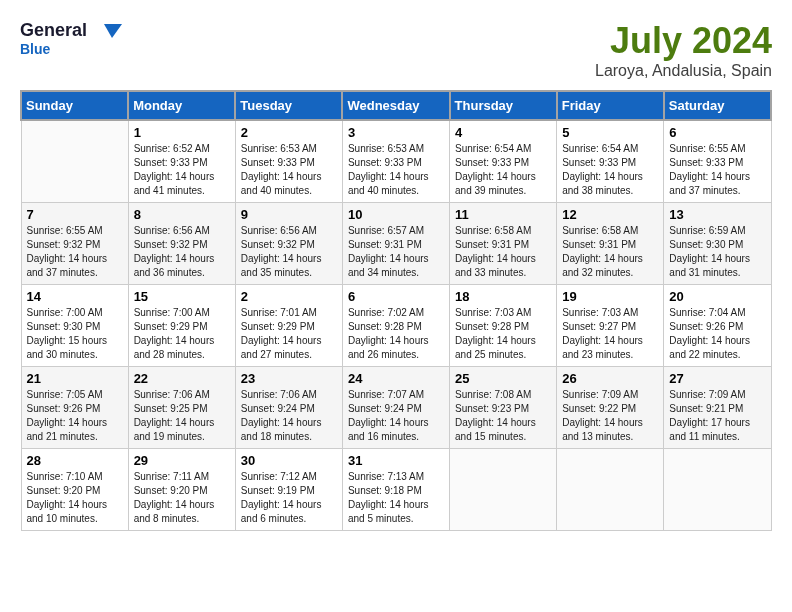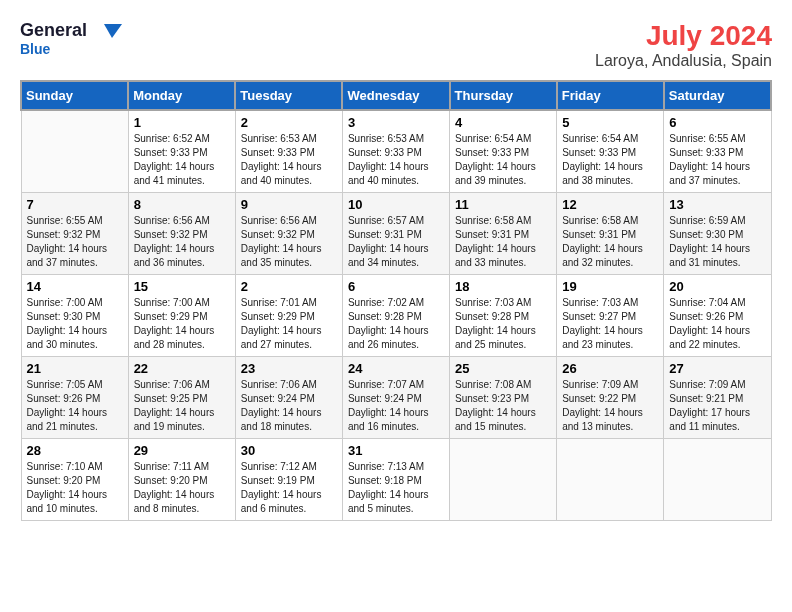--- a/index.html
+++ b/index.html
@@ -17,23 +17,23 @@
       margin-bottom: 10px;
     }
     .logo {
       display: flex;
       align-items: center;
     }
     .title-block {
       text-align: right;
     }
     .month-title {
-      font-size: 28px;
+      font-size: 36px;
       font-weight: bold;
-      color: #ef4444;
+      color: #4d7c0f;
     }
     .location {
       font-size: 16px;
       color: #404040;
     }
     table {
       width: 100%;
       border-collapse: collapse;
       font-size: 11px;
     }
@@ -219,21 +219,21 @@
             <div>Daylight: 14 hours and 31 minutes.</div>
           </div>
         </td>
       </tr>
       <tr>
         <td>
           <div class="day-num">14</div>
           <div class="day-info">
             <div>Sunrise: 7:00 AM</div>
             <div>Sunset: 9:30 PM</div>
-            <div>Daylight: 14 hours and 30 minutes.</div>
+            <div>Daylight: 15 hours and 30 minutes.</div>
           </div>
         </td>
         <td>
           <div class="day-num">15</div>
           <div class="day-info">
             <div>Sunrise: 7:00 AM</div>
             <div>Sunset: 9:29 PM</div>
             <div>Daylight: 14 hours and 28 minutes.</div>
           </div>
         </td>

